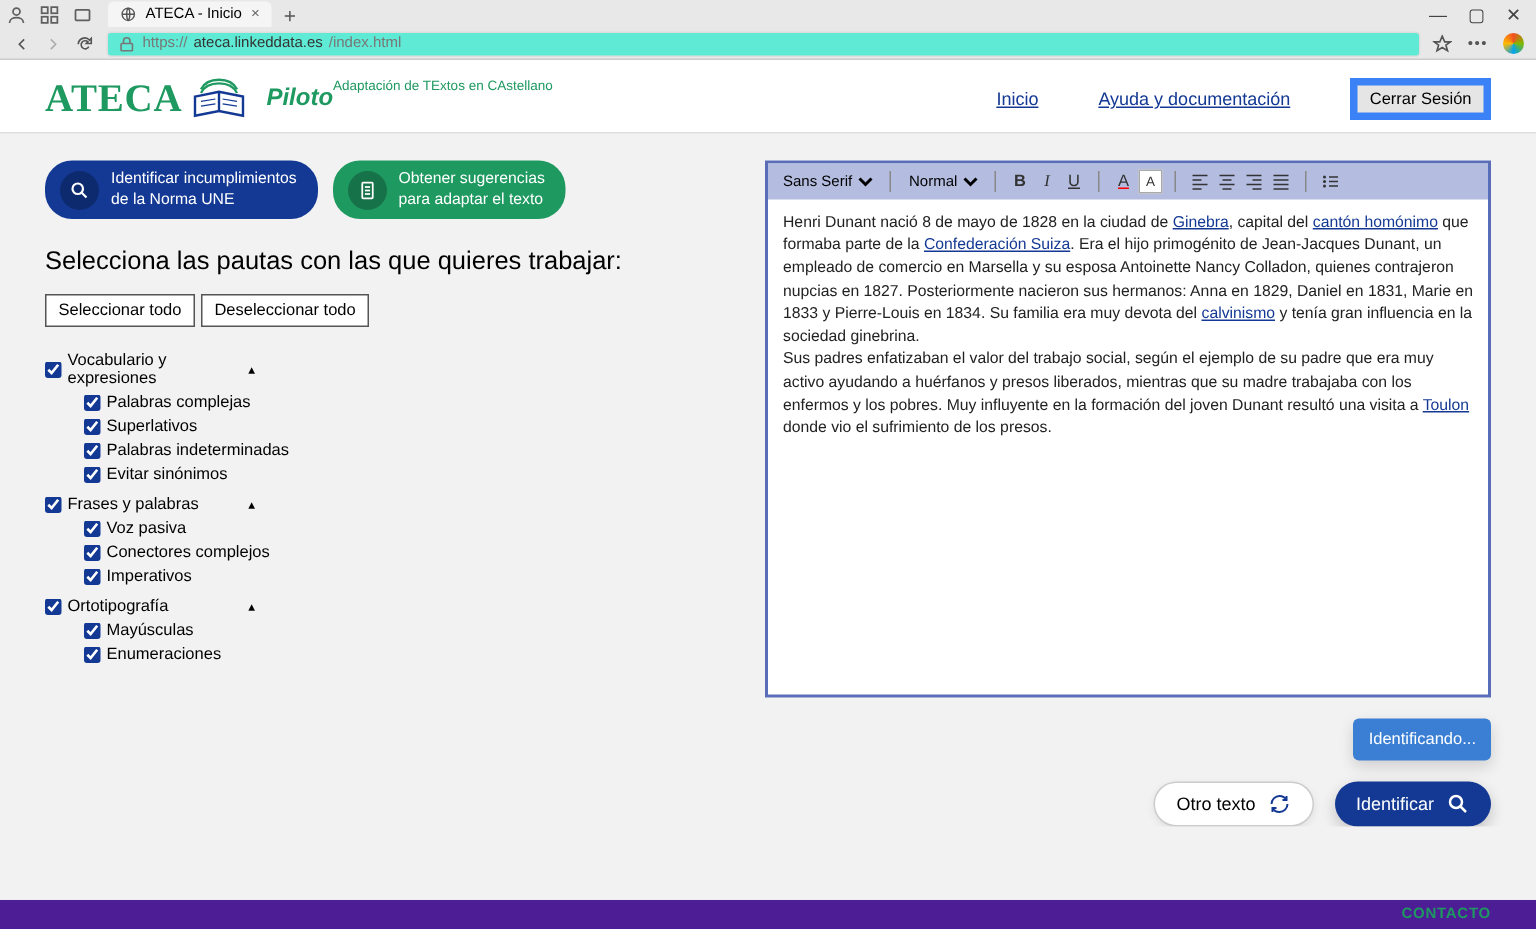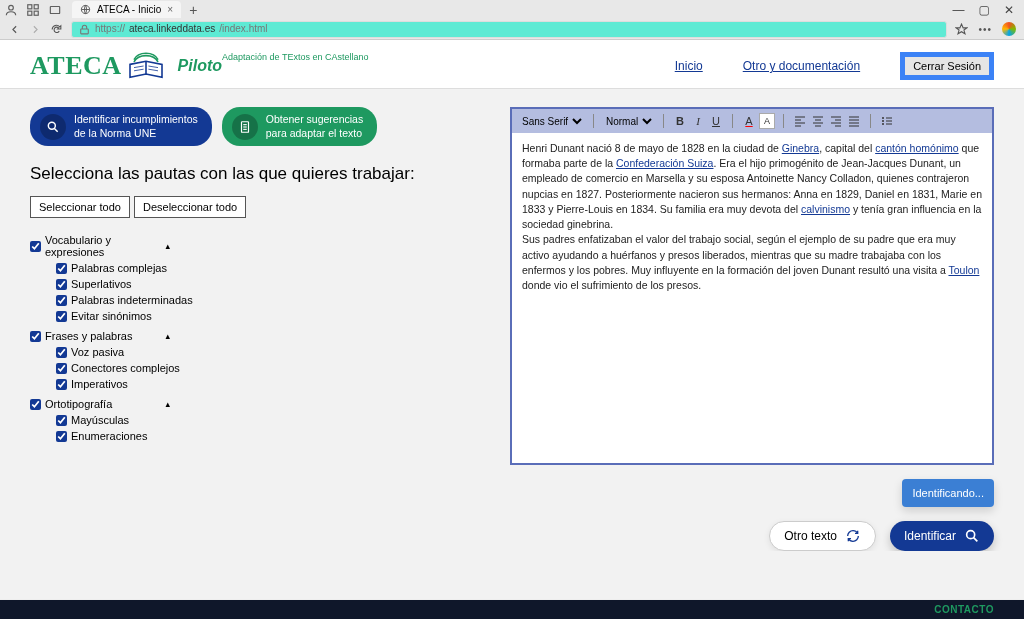--- a/index.html
+++ b/index.html
@@ -67,21 +67,21 @@
 .editor-content { padding: 8px 10px; font-size: 10.5px; line-height: 1.45; color: #222; min-height: 330px; }
 .editor-content a { color: #133994; text-decoration: underline; }
 
 .bottom-actions { display: flex; justify-content: flex-end; gap: 14px; margin-top: 14px; align-items: flex-start; flex-direction: column; align-items: flex-end; }
 .status-pill { background: #3b7fd4; color: #fff; border-radius: 4px; padding: 8px 10px; font-size: 11px; box-shadow: 0 4px 10px rgba(0,0,0,0.15); }
 .btn-row { display: flex; gap: 14px; }
 .btn-otro { background: #fff; border: 1px solid #ccc; border-radius: 18px; padding: 6px 14px; font-size: 12px; display: flex; align-items: center; gap: 8px; cursor: pointer; box-shadow: 0 2px 6px rgba(0,0,0,0.08); }
 .btn-ident { background: #133994; color: #fff; border: none; border-radius: 18px; padding: 6px 14px; font-size: 12px; display: flex; align-items: center; gap: 8px; cursor: pointer; box-shadow: 0 4px 10px rgba(0,0,0,0.2); }
 .btn-ident svg, .btn-otro svg { width: 16px; height: 16px; }
 
-.footer { position: fixed; bottom: 0; left: 0; right: 0; background: #0f172a; border-top: 1px solid #eee; padding: 4px 30px; display: flex; justify-content: flex-end; font-size: 10px; }
+.footer { position: fixed; bottom: 0; left: 0; right: 0; background: #4c1d95; border-top: 1px solid #eee; padding: 4px 30px; display: flex; justify-content: flex-end; font-size: 10px; }
 .footer a { color: #1e9960; text-decoration: none; font-weight: bold; letter-spacing: 0.5px; }
 .footer-left-icons{position:fixed;bottom:2px;left:30px;display:flex;gap:90px;}
 .footer-left-icons div{width:20px;height:10px;background:#1e9960;opacity:0.3;}
 </style>
 </head>
 <body>
 
 <div class="browser-chrome">
   <div class="chrome-top">
     <div class="chrome-icons-left">
@@ -156,21 +156,21 @@
         <line x1="10" y1="26" x2="22" y2="24" stroke="#133994" stroke-width="1"></line>
         <line x1="28" y1="20" x2="40" y2="22" stroke="#133994" stroke-width="1"></line>
         <line x1="28" y1="24" x2="40" y2="26" stroke="#133994" stroke-width="1"></line>
       </svg>
       <span class="logo-piloto">Piloto</span>
     </div>
     <span class="logo-sub">Adaptación de TExtos en CAstellano</span>
   </div>
   <div class="nav-links">
     <a>Inicio</a>
-    <a>Otro y documentación</a>
+    <a>Ayuda y documentación</a>
     <button class="btn-logout">Cerrar Sesión</button>
   </div>
 </div>
 
 <div class="main">
   <div class="left-col">
     <div class="action-btns">
       <button class="action-btn blue">
         <span class="circ">
             <svg viewBox="0 0 24 24" fill="none" stroke="#fff" stroke-width="2.5">

